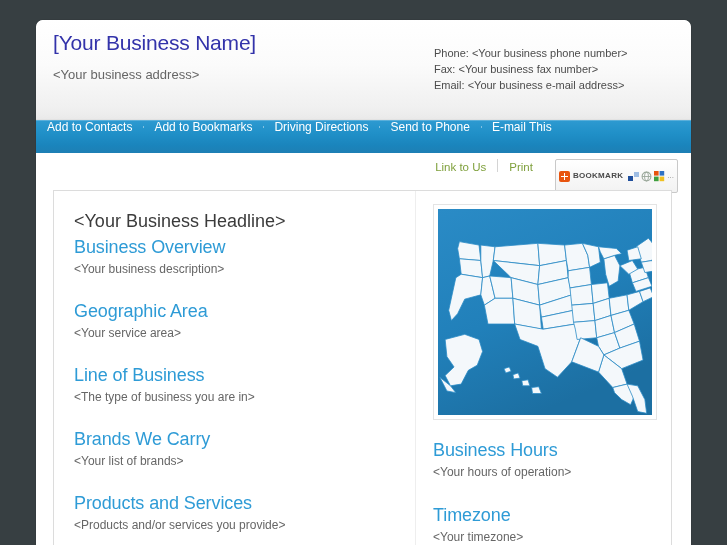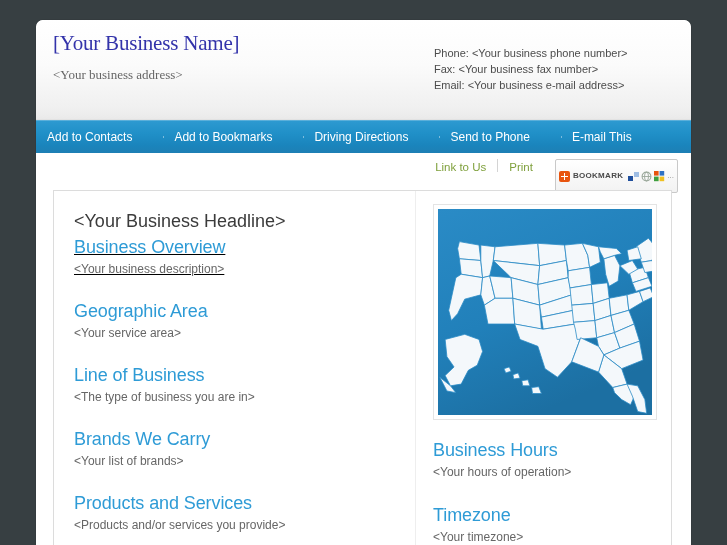--- a/index.html
+++ b/index.html
@@ -41,21 +41,20 @@
     position: absolute;
     left: 0; right: 0; bottom: 0;
     height: 1px;
     background: #e2e2e2;
   }
   #biz-identity {
     position: absolute;
     left: 17px;
     top: 10px;
     width: 360px;
-    font-family: Liberation Serif, serif;
   }
   #biz-name {
     font-size: 21px;
     color: #3333aa;
     font-weight: normal;
     letter-spacing: -0.2px;
     margin: 0;
     padding: 0;
     line-height: 26px;
     white-space: nowrap;
@@ -82,23 +81,22 @@
     text-decoration: none;
     cursor: pointer;
   }
 
   
   #navbar {
     position: relative;
     height: 33px;
     background: linear-gradient(to bottom, #2e9ad1 0%, #2090c8 40%, #1a85bd 75%, #1d7fb4 100%);
     display: flex;
-    align-items: center;
+    align-items: flex-start;
     box-shadow: inset 0 1px 0 rgba(255,255,255,0.22);
-    gap: 20px;
   }
   #navbar .nav-item {
     display: flex;
     align-items: center;
     padding: 0 11px;
     font-size: 12px;
     color: #ffffff;
     cursor: pointer;
     position: relative;
     white-space: nowrap;
@@ -225,21 +223,21 @@
     line-height: 25px;
     letter-spacing: -0.1px;
   }
   .sec-body {
     font-size: 12px;
     color: #666666;
     margin: 2px 0 0 0;
     line-height: 14px;
   }
   .sec-block { margin-bottom: 23px; }
-  .sec-block.first { margin-bottom: 23px; text-decoration: underline; }
+  .sec-block.first { margin-bottom: 23px; }
 
   
   #map-figure {
     width: 224px;
     height: 216px;
     border: 1px solid #e4e4e4;
     background: #ffffff;
     padding: 4px;
     box-sizing: border-box;
     margin-bottom: 18px;

